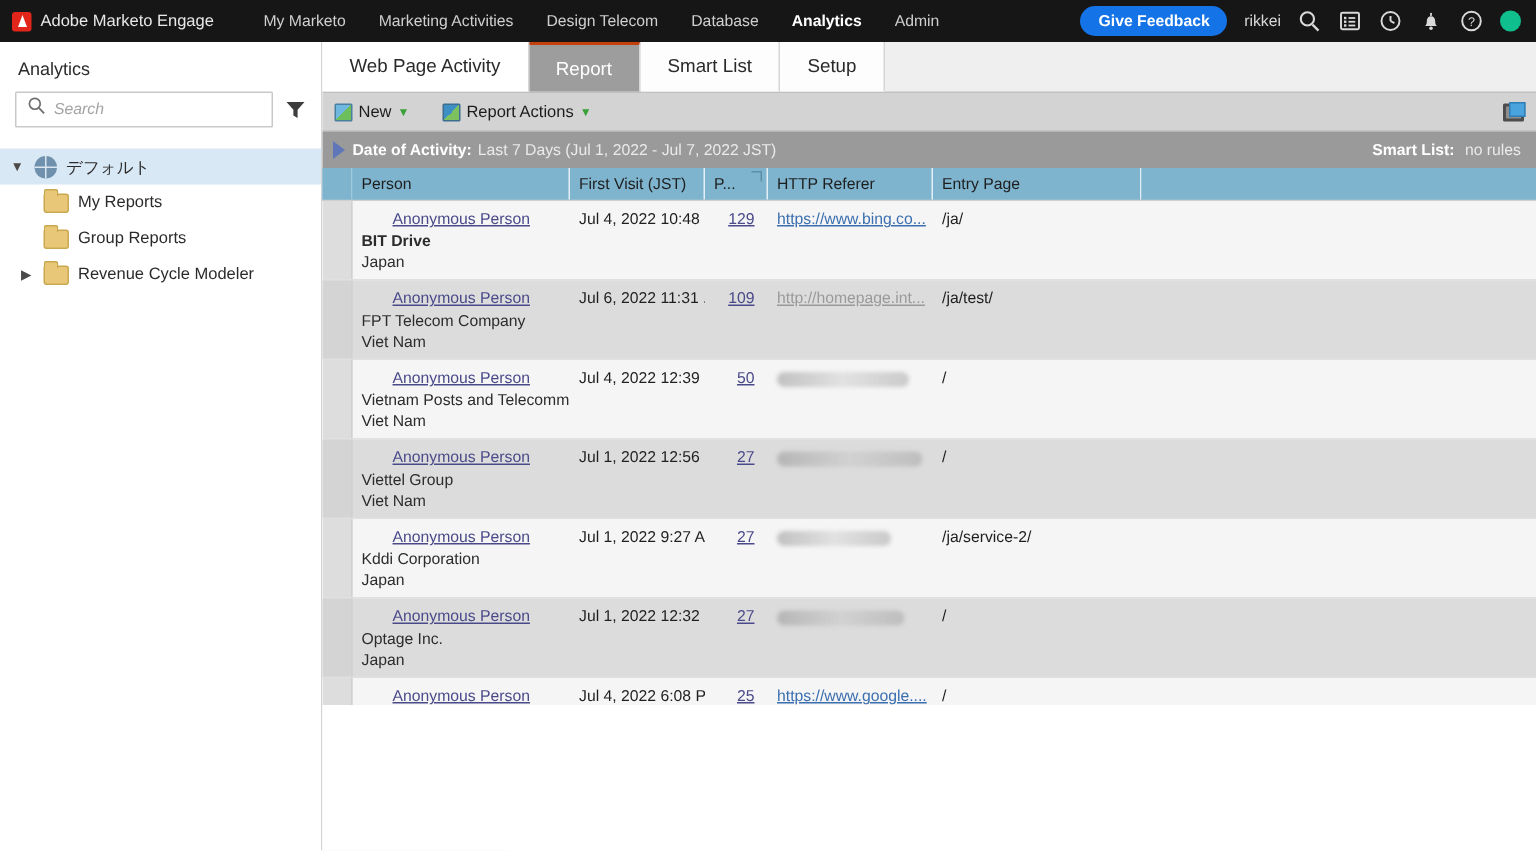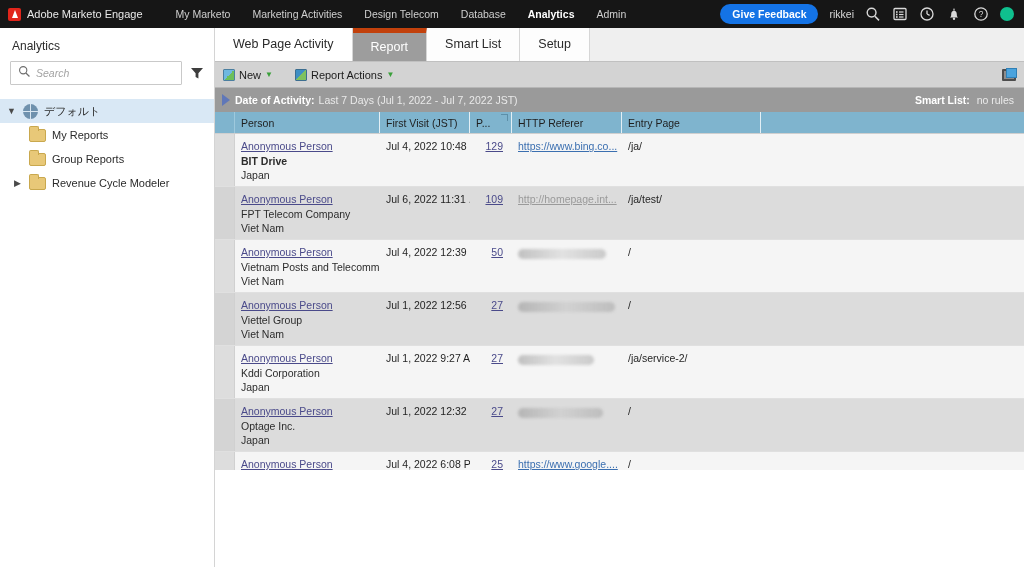--- a/index.html
+++ b/index.html
@@ -105,21 +105,21 @@
     height: 34px; background: #efefef; display: flex; align-items: flex-end;
     border-bottom: 1px solid #c0c0c0;
   }
   .tab {
     height: 34px; padding: 0 18px; display: flex; align-items: center;
     font-size: 12.5px; color: #2a2a2a; background: #fdfdfd; cursor: pointer;
     border-right: 1px solid #d6d6d6; white-space: nowrap;
   }
   .tab.first { background: #ffffff; }
   .tab.selected {
-    background: #9d9d9d; color: #ffffff; border-top: 6px solid #c2410c;
+    background: #9d9d9d; color: #ffffff; border-top: 3px solid #c2410c;
     height: 34px; align-items: center;
   }
 
   .toolbar {
     height: 26px; background: #d3d3d3; border-bottom: 1px solid #b6b6b6;
     display: flex; align-items: center; padding: 0 8px; gap: 22px;
   }
   .tool-btn { display: flex; align-items: center; gap: 4px; font-size: 11px; color: #1c1c1c; cursor: pointer; }
   .tool-ico { width: 12px; height: 12px; border-radius: 1px; }
   .tool-ico.new { background: linear-gradient(135deg,#6fb8e0 0 50%, #6cbf5a 50% 100%); border: 1px solid #4b7fa0; }
@@ -180,21 +180,21 @@
   .grow.even { background: #dcdcdc; }
   .grow .gutter-cell {
     width: 20px; flex: 0 0 20px; border-right: 1px solid #d0d0d0; background: #d4d4d4;
   }
   .grow.odd .gutter-cell { background: #dddddd; }
   .cell {
     font-size: 10.5px; color: #1f1f1f; padding: 6px 6px 5px 6px;
     overflow: hidden; white-space: nowrap;
   }
   .person-link {
-    color: #4a4a8a; text-decoration: underline; cursor: pointer; display: block;
+    color: #4a4a8a; text-decoration: underline; cursor: pointer; display: block; text-align: center;
   }
   .person-org { color: #2c2c2c; display: block; margin-top: 3px; }
   .person-org.bold { font-weight: bold; }
   .person-country { color: #2c2c2c; display: block; margin-top: 2px; }
   .pages-link {
     color: #4a4a8a; text-decoration: underline; cursor: pointer;
     display: block; text-align: right; padding-right: 3px;
   }
   .ref-link { color: #3b6fb0; text-decoration: underline; cursor: pointer; }
   .ref-link.muted { color: #9a9a9a; text-align: center; }

